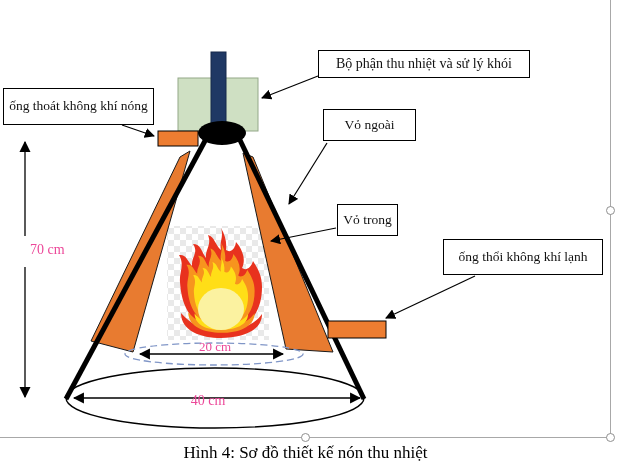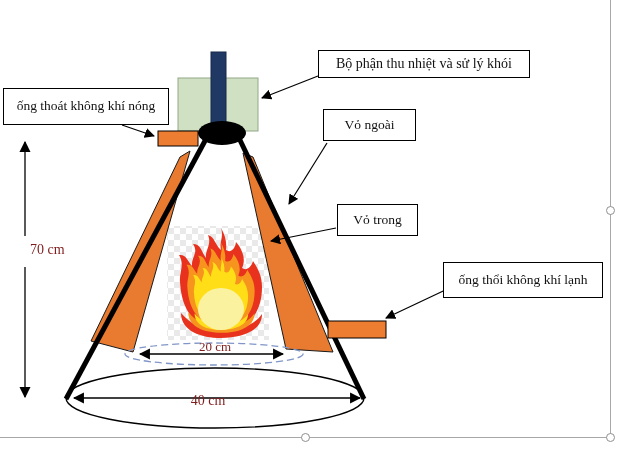--- a/index.html
+++ b/index.html
@@ -8,21 +8,21 @@
     font-family:"Liberation Serif", serif;overflow:hidden;
   }
   #stage{position:absolute;left:0;top:0;width:622px;height:467px;}
   svg.diagram{position:absolute;left:0;top:0;z-index:1;}
   .callout{
     position:absolute;z-index:3;border:1px solid #000;background:#fff;
     display:flex;align-items:center;justify-content:center;text-align:center;
     font-size:13.5px;color:#111;line-height:1.05;box-sizing:border-box;
   }
   .dim{
-    position:absolute;z-index:3;color:#7f1d1d;font-size:13px;text-align:center;
+    position:absolute;z-index:3;color:#ec4899;font-size:13px;text-align:center;
   }
   .caption{
     position:absolute;z-index:3;left:0;top:443px;width:611px;text-align:center;
     font-size:17px;color:#000;
   }
   .canvas-line-v{position:absolute;z-index:2;left:610px;top:0;width:1px;height:438px;background:#a8a8a8;}
   .canvas-line-h{position:absolute;z-index:2;left:0;top:437px;width:611px;height:1px;background:#a8a8a8;}
   .handle{
     position:absolute;z-index:4;width:9px;height:9px;border-radius:50%;
     background:#fff;border:1px solid #8f8f8f;box-sizing:border-box;
@@ -95,27 +95,28 @@
     <line x1="122" y1="125" x2="154" y2="136" stroke="#000" stroke-width="1.2" marker-end="url(#arrow)"></line>
 
     <line x1="25" y1="236" x2="25" y2="142" stroke="#000" stroke-width="1.3" marker-end="url(#arrow)"></line>
     <line x1="25" y1="267" x2="25" y2="397" stroke="#000" stroke-width="1.3" marker-end="url(#arrow)"></line>
     <line x1="140" y1="354" x2="283" y2="354" stroke="#000" stroke-width="1.3" marker-start="url(#arrow)" marker-end="url(#arrow)"></line>
     <line x1="74" y1="398" x2="360" y2="398" stroke="#000" stroke-width="1.3" marker-start="url(#arrow)" marker-end="url(#arrow)"></line>
   </svg>
 
   <div class="callout" style="left:318px;top:50px;width:212px;height:28px;font-size:14px;">Bộ phận thu nhiệt và sử lý khói</div>
   <div class="callout" style="left:323px;top:109px;width:93px;height:32px;">Vỏ ngoài</div>
-  <div class="callout" style="left:337px;top:204px;width:81px;height:32px;text-align:right;">Vỏ trong</div>
-  <div class="callout" style="left:443px;top:239px;width:160px;height:36px;margin-top:23px;">ống thổi không khí lạnh</div>
-  <div class="callout" style="left:3px;top:88px;width:166px;height:37px;text-align:right;">ống thoát không khí nóng</div>
+  <div class="callout" style="left:337px;top:204px;width:61px;height:32px;text-align:right;">Vỏ trong</div>
+  <div class="callout" style="left:443px;top:239px;width:160px;height:36px;">ống thổi không khí lạnh</div>
+  <div class="callout" style="left:3px;top:88px;width:151px;height:37px;text-align:right;">ống thoát không khí nóng</div>
 
   <div class="dim" style="left:30px;top:242px;width:46px;text-align:left;font-size:14px;">70 cm</div>
   <div class="dim" style="left:190px;top:339px;width:50px;">20 cm</div>
   <div class="dim" style="left:183px;top:379px;width:50px;font-size:14px;margin-top:14px;">40 cm</div>
 
   <div class="canvas-line-v"></div>
   <div class="canvas-line-h"></div>
   <div class="handle" style="left:606px;top:206px;"></div>
   <div class="handle" style="left:606px;top:433px;"></div>
   <div class="handle" style="left:301px;top:433px;"></div>
 
+  <div class="caption">Hình 4: Sơ đồ thiết kế nón thu nhiệt</div>
 </div>
 
 </body></html>

